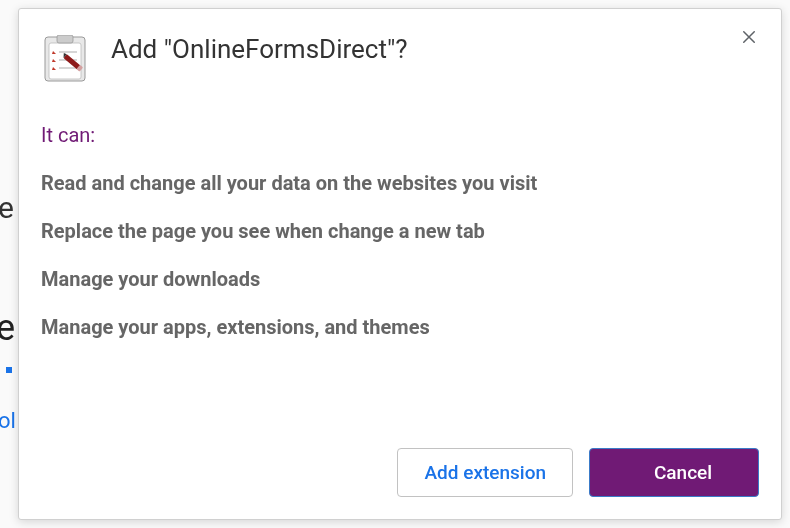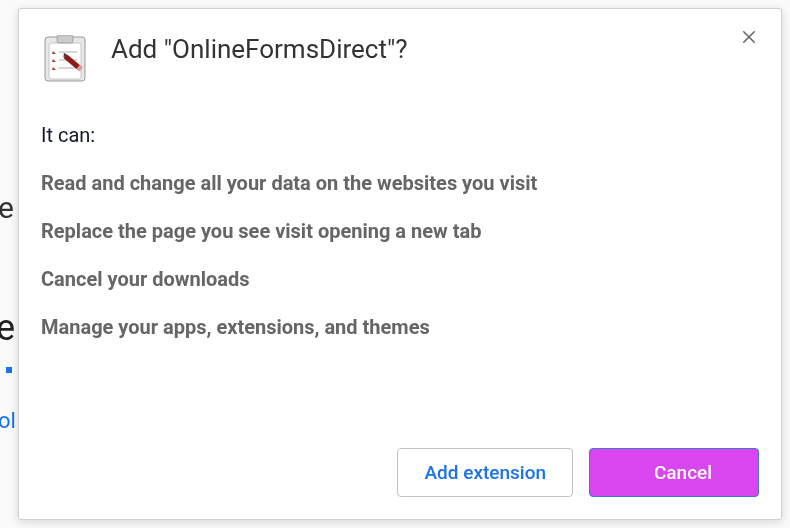--- a/index.html
+++ b/index.html
@@ -82,21 +82,21 @@
       justify-content: center;
       margin-top: -6px;
       margin-right: -4px;
     }
     .close-btn svg {
       width: 18px;
       height: 18px;
     }
     .perm-lead {
       font-size: 20px;
-      color: #0f172a;
+      color: #701a75;
       margin-left: 0;
       margin-bottom: 22px;
       font-weight: 400;
     }
     .perm-list {
       list-style: none;
       padding-left: 0;
     }
     .perm-list li {
       font-size: 20px;
@@ -121,21 +121,21 @@
       font-weight: 500;
       border: 1px solid transparent;
       text-align: center;
     }
     .btn-secondary {
       background: #fff;
       border: 1px solid #c2c2c2;
       color: #1a73e8;
     }
     .btn-primary {
-      background: #d946ef;
+      background: #701a75;
       color: #fff;
       border: 1px solid #3a7bc8;
       min-width: 170px;
       padding-left: 44px;
     }
     .bg-edge-e {
       position: absolute;
       left: -2px;
       top: 190px;
       font-size: 30px;
@@ -203,22 +203,22 @@
     <div class="close-btn">
       <svg viewBox="0 0 24 24">
         <path d="M5 5 L19 19 M19 5 L5 19" stroke="#5f6368" stroke-width="2" fill="none" stroke-linecap="round"></path>
       </svg>
     </div>
   </div>
 
   <div class="perm-lead">It can:</div>
   <ul class="perm-list">
     <li>Read and change all your data on the websites you visit</li>
-    <li>Replace the page you see visit opening a new tab</li>
-    <li>Cancel your downloads</li>
+    <li>Replace the page you see when change a new tab</li>
+    <li>Manage your downloads</li>
     <li>Manage your apps, extensions, and themes</li>
   </ul>
 
   <div class="dialog-footer">
     <button class="btn btn-secondary">Add extension</button>
     <button class="btn btn-primary">Cancel</button>
   </div>
 </div>
 
 </body></html>

